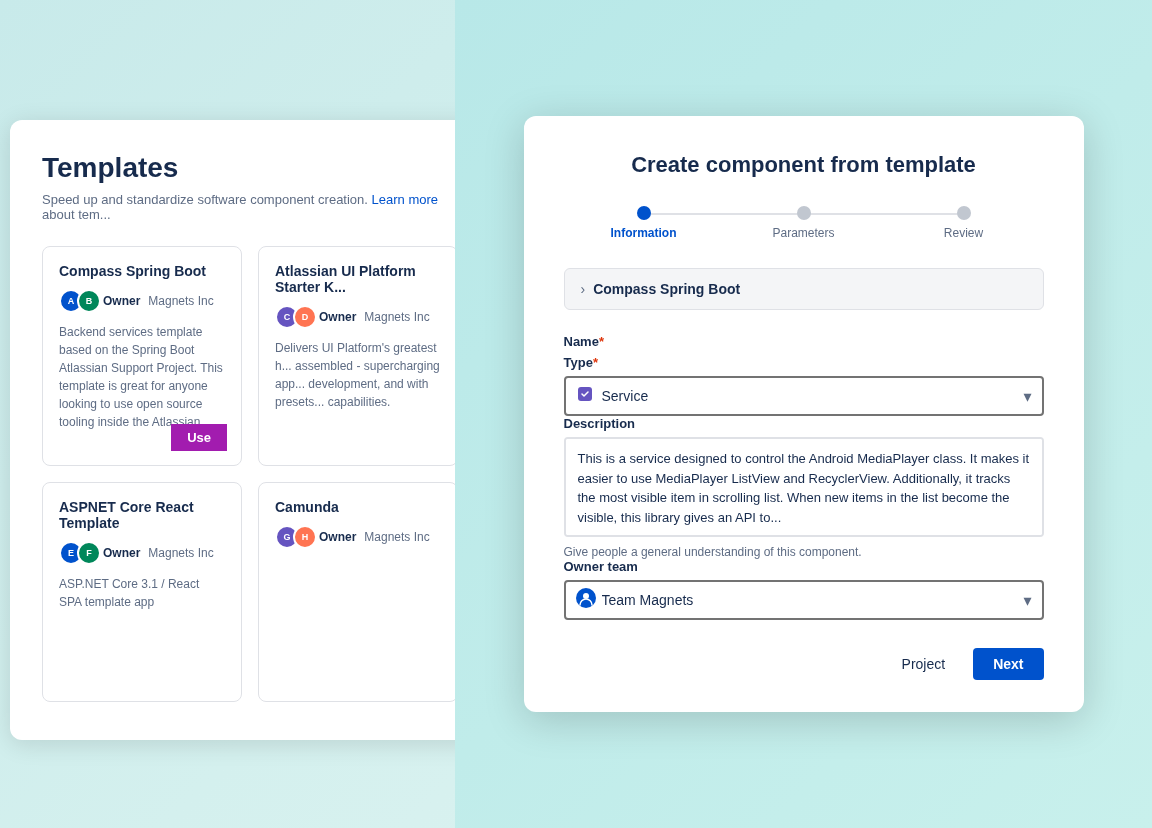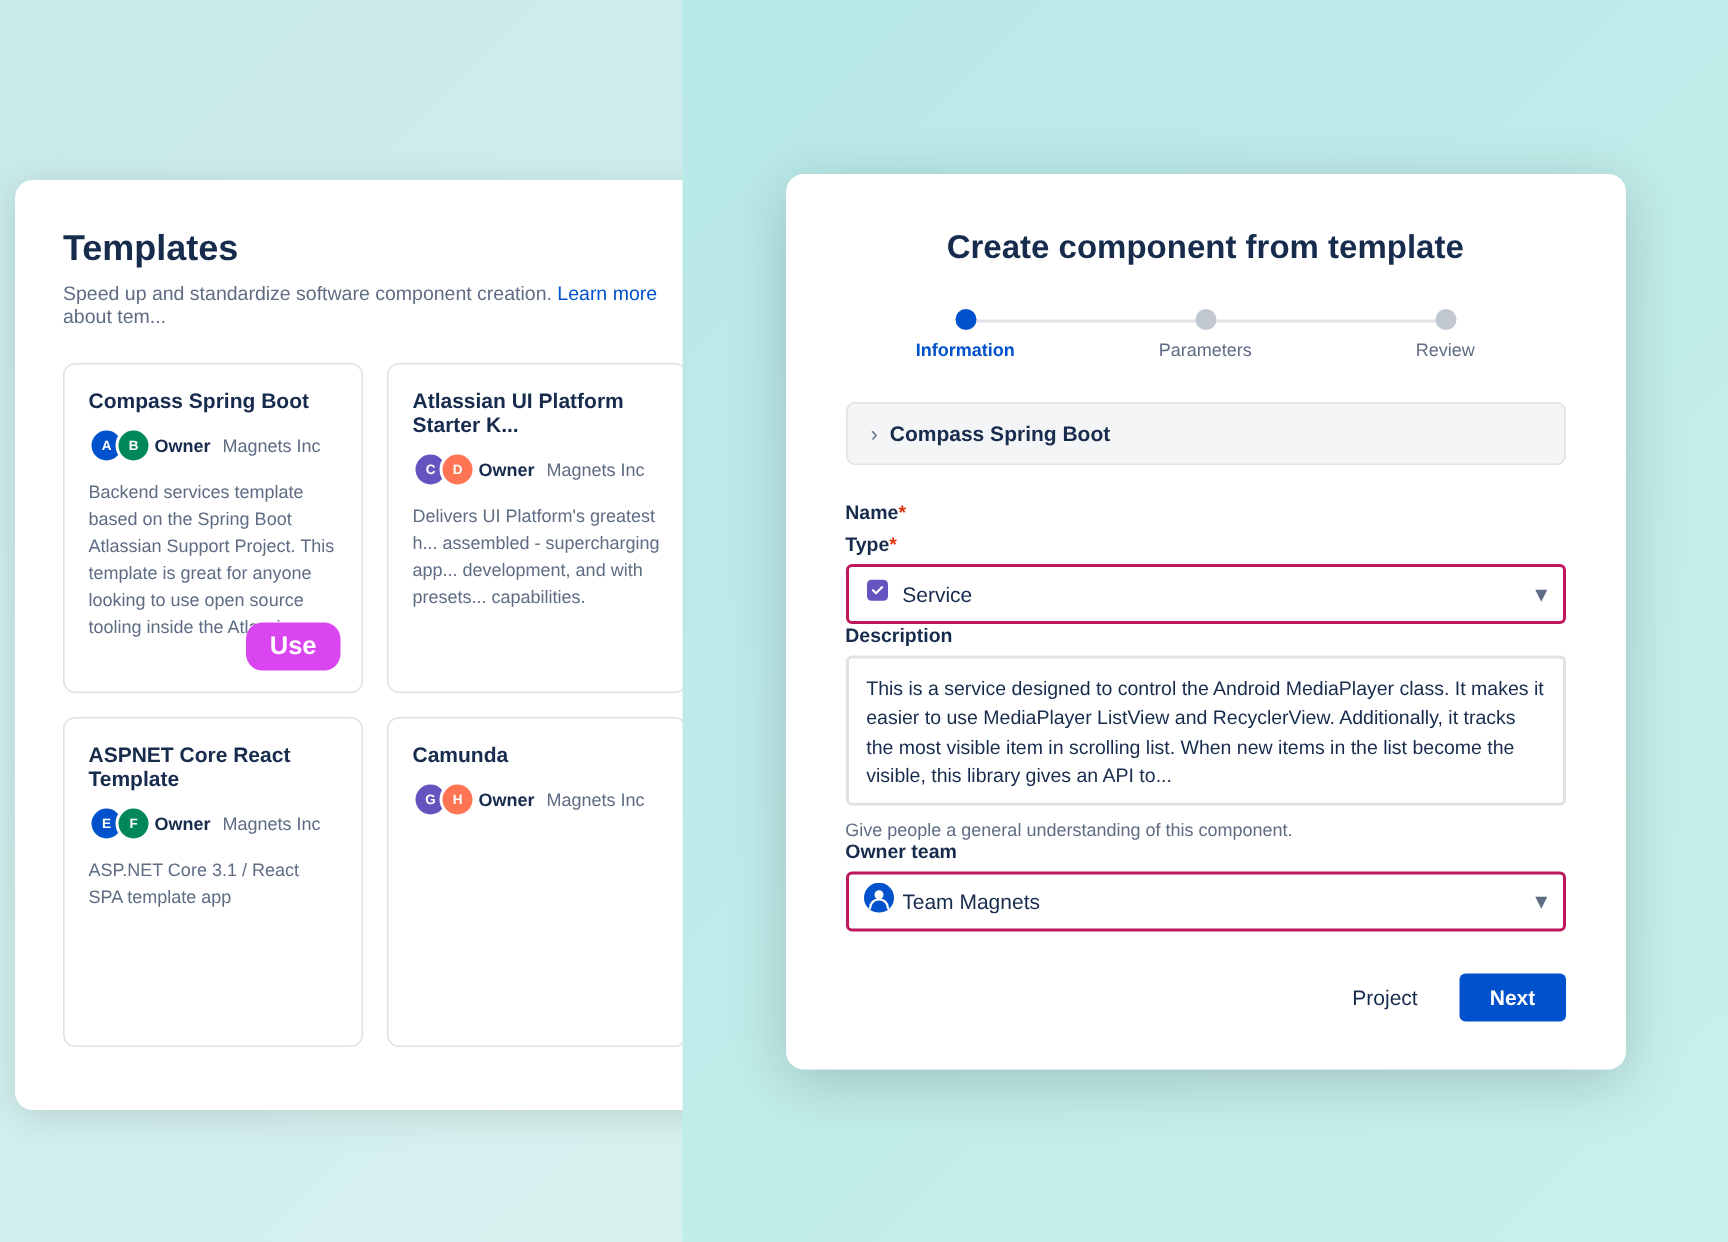--- a/index.html
+++ b/index.html
@@ -27,21 +27,21 @@
       width: 480px;
       height: 620px;
       background: white;
       border-radius: 12px;
       padding: 32px;
       box-shadow: 0 4px 24px rgba(0,0,0,0.12);
       overflow: hidden;
     }
 
     .templates-panel h1 {
-      font-size: 24px;
+      font-size: 28px;
       font-weight: 700;
       color: #172b4d;
       margin-bottom: 8px;
     }
 
     .templates-panel .subtitle {
       font-size: 13px;
       color: #5e6c84;
       margin-bottom: 24px;
     }
@@ -117,26 +117,26 @@
     .template-desc {
       font-size: 12px;
       color: #5e6c84;
       line-height: 1.5;
     }
 
     .use-btn {
       position: absolute;
       bottom: 14px;
       right: 14px;
-      background: #d946ef;
+      background: #a21caf;
       color: white;
       border: none;
-      border-radius: 11px;
+      border-radius: 0;
       padding: 6px 16px;
-      font-size: 17px;
+      font-size: 13px;
       font-weight: 600;
       cursor: pointer;
     }
 
     
     .modal-overlay {
       position: absolute;
       left: 455px;
       top: 0;
       right: 0;
@@ -266,21 +266,21 @@
       outline: none;
     }
 
     .select-wrapper {
       position: relative;
     }
 
     .select-wrapper select {
       width: 100%;
       padding: 10px 12px;
-      border: 2px solid #be185d;
+      border: 2px solid #737373;
       border-radius: 4px;
       font-size: 14px;
       color: #172b4d;
       background: white;
       appearance: none;
       cursor: pointer;
     }
 
     .select-arrow {
       position: absolute;

